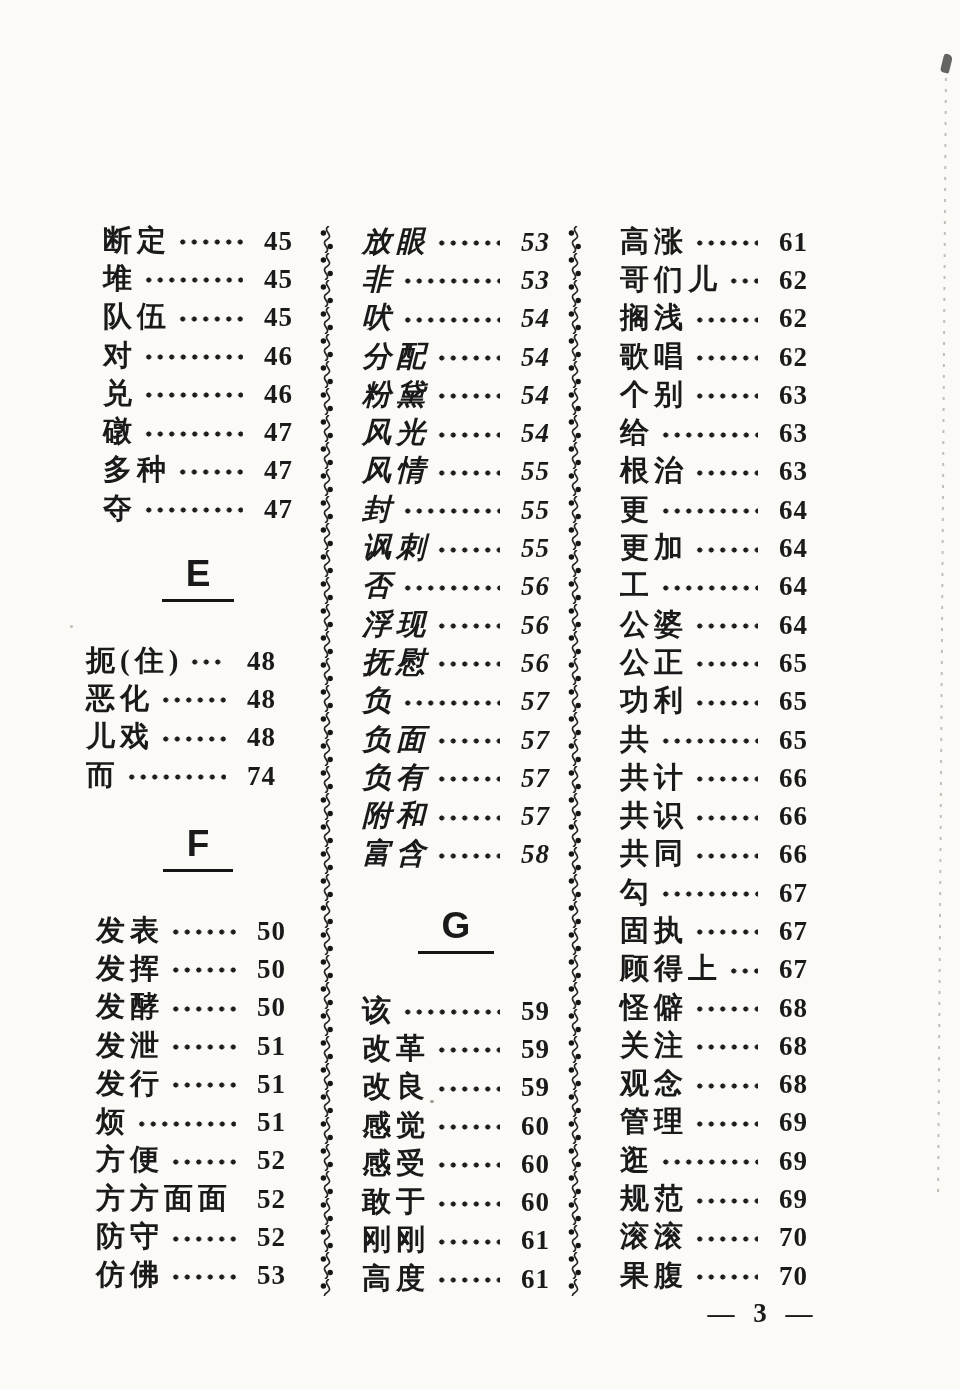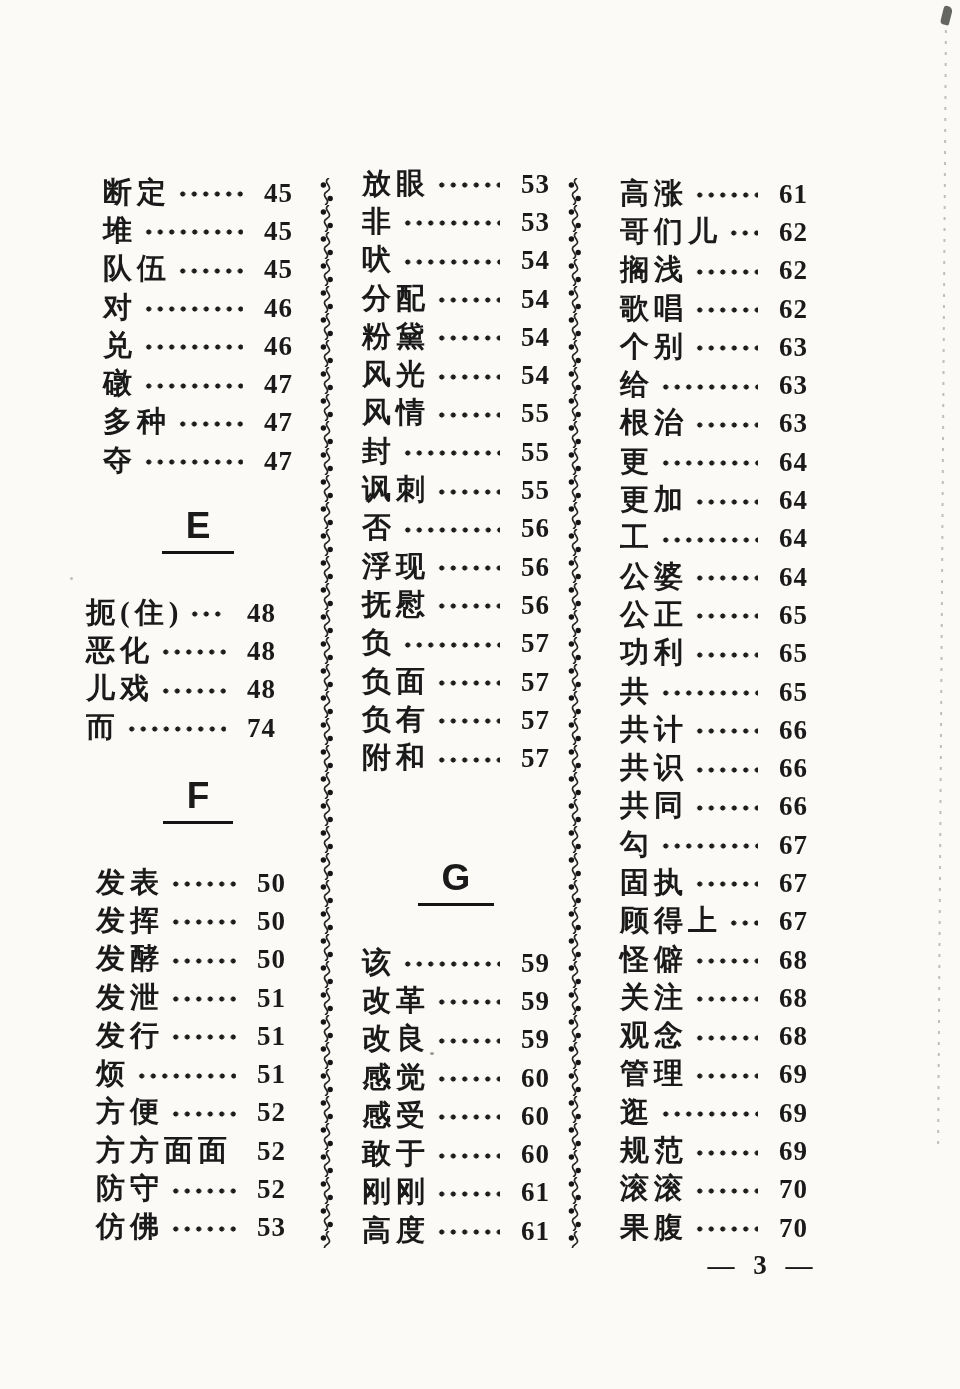--- a/index.html
+++ b/index.html
@@ -4,21 +4,21 @@
 <style>
   * { margin:0; padding:0; box-sizing:border-box; }
   html,body { width:960px; height:1389px; }
   body {
     position:relative;
     background:#fbfaf7;
     overflow:hidden;
     font-family:"Liberation Serif","DejaVu Serif",serif;
     color:#1a1a1a;
   }
-  .page { position:absolute; inset:0; }
+  .page { position:absolute; inset:0;margin-top:48px; }
 
   
   .entries-block { position:absolute; }
   .row {
     display:flex;
     align-items:center;
     height:38.3px;
   }
   .term {
     font-family:"Liberation Serif","DejaVu Serif",serif;
@@ -237,21 +237,21 @@
         <span class="term">仿佛</span>
         <span class="dots"></span>
         <span class="pg">53</span>
       </div>
     </div>
 
   <svg class="divider" style="left:315px;">
     <rect width="24" height="1070" fill="url(#wavy)"></rect>
   </svg>
 
-  <div class="entries-block" style="left:362px; top:164px; width:188px;">
+  <div class="entries-block" style="left:362px; top:174px; width:188px;font-style:italic;">
       <div class="row">
         <span class="term">放眼</span>
         <span class="dots"></span>
         <span class="pg">53</span>
       </div>
       <div class="row">
         <span class="term">非</span>
         <span class="dots"></span>
         <span class="pg">53</span>
       </div>
@@ -317,20 +317,25 @@
       </div>
       <div class="row">
         <span class="term">负有</span>
         <span class="dots"></span>
         <span class="pg">57</span>
       </div>
       <div class="row">
         <span class="term">附和</span>
         <span class="dots"></span>
         <span class="pg">57</span>
+      </div>
+      <div class="row">
+        <span class="term">富含</span>
+        <span class="dots"></span>
+        <span class="pg">58</span>
       </div>
     </div>
 
   <div class="section-header" style="left:362px; top:858px; width:188px;">
     <span class="hdr-letter">G</span>
   </div>
 
   <div class="entries-block" style="left:362px; top:943px; width:188px;">
       <div class="row">
         <span class="term">该</span>

